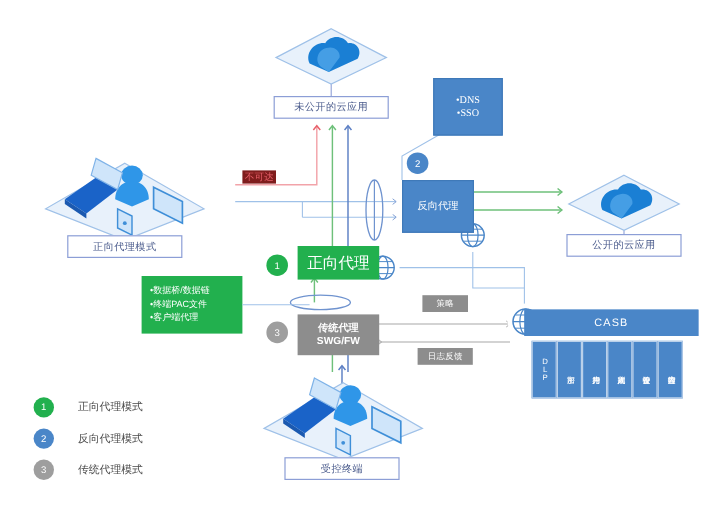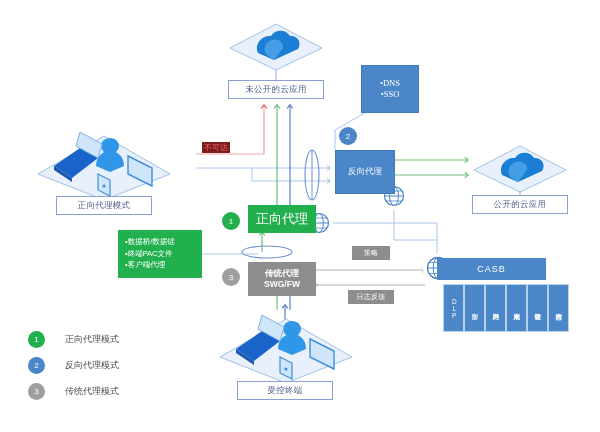--- a/index.html
+++ b/index.html
@@ -303,21 +303,21 @@
     <span>不可达</span>
   </div>
 
   <div class="tag" style="left:352px;top:246px;width:38px;height:14px;">
     <span>策略</span>
   </div>
   <div class="tag" style="left:348px;top:290px;width:46px;height:14px;">
     <span>日志反馈</span>
   </div>
 
-  <div id="casb-header" style="left:437px;top:258px;width:109px;height:22px;">
+  <div id="casb-header" style="left:437px;top:258px;width:145px;height:22px;">
     <span>CASB</span>
   </div>
   <div style="position:absolute;left:443px;top:284px;width:126px;height:48px;">
     <div class="casb-col" style="left:0px;top:0px;width:21px;height:48px;">
       <span>DLP</span>
     </div>
     <div class="casb-col" style="left:21px;top:0px;width:21px;height:48px;">
       <span>加密</span>
     </div>
     <div class="casb-col" style="left:42px;top:0px;width:21px;height:48px;">

